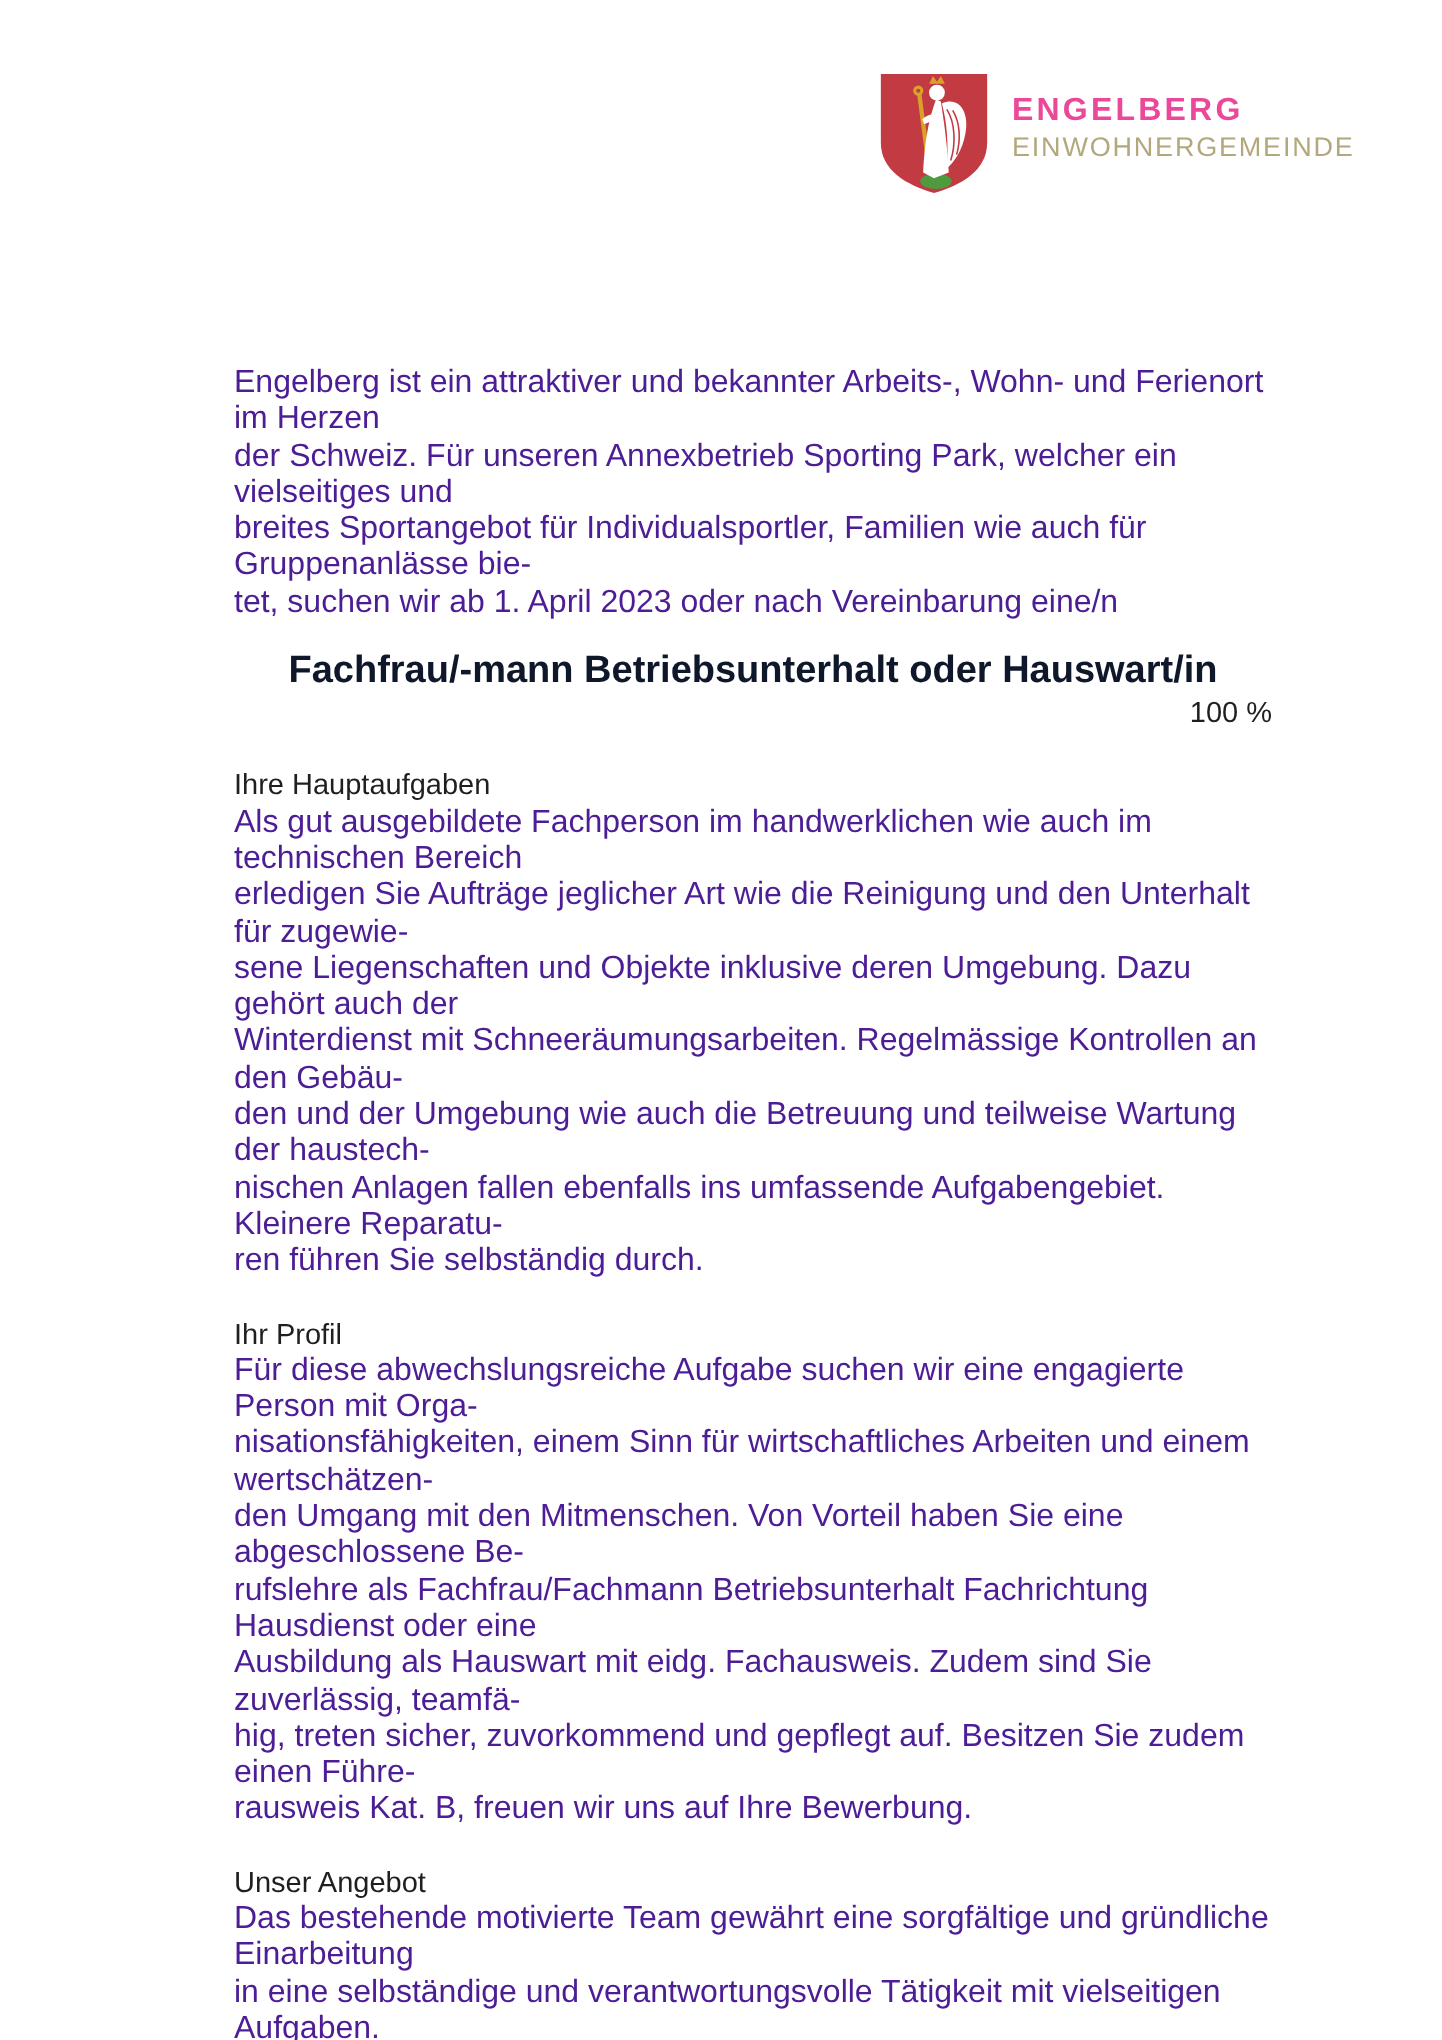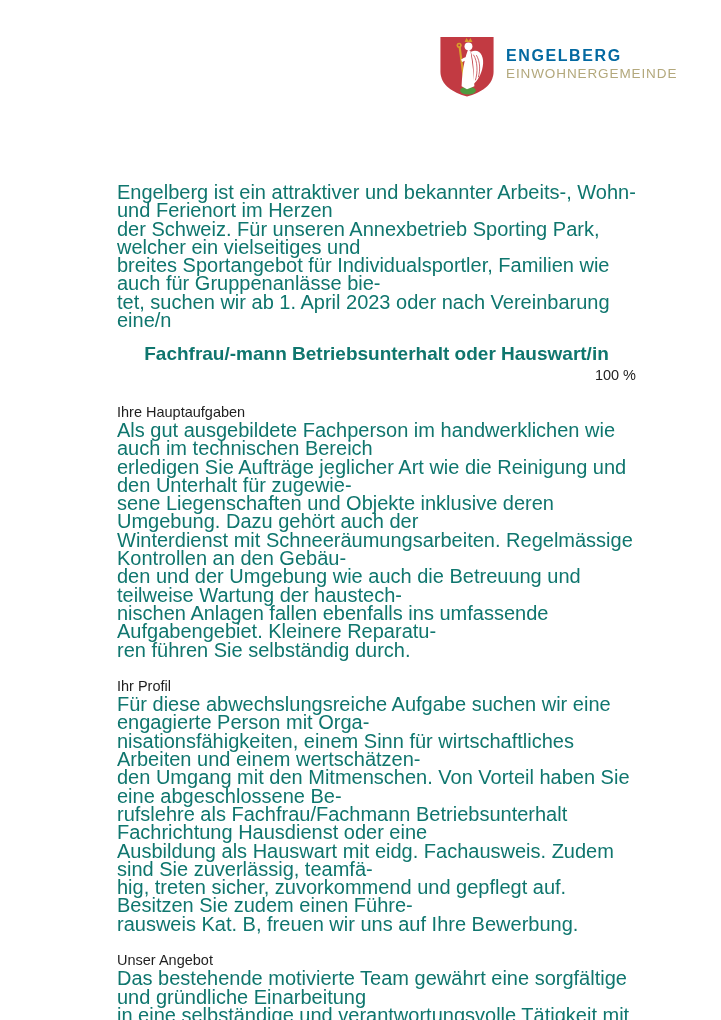--- a/index.html
+++ b/index.html
@@ -21,51 +21,51 @@
     display: flex;
     align-items: flex-start;
   }
   .shield { width: 60px; height: 63px; display: block; }
   .logo-text { margin-left: 9px; padding-top: 11px; }
   .org-name {
     font-size: 16px;
     font-weight: bold;
     letter-spacing: 1.6px;
     line-height: 19px;
-    color: #0369a1;
+    color: #ec4899;
   }
   .org-subtitle {
     font-size: 13.5px;
     font-weight: 400;
     letter-spacing: 0.9px;
     line-height: 17px;
     color: #b3a87c;
     text-align: center;
   }
 
   
   .content {
     position: absolute;
     left: 117px;
     top: 183px;
     width: 519px;
   }
   .para, .section-body {
-    font-size: 20px;
+    font-size: 16px;
     line-height: 18.3px;
     white-space: pre-line;
-    color: #0f766e;
+    color: #4c1d95;
   }
   .job-title {
     margin-top: 13px;
     font-size: 19px;
     font-weight: bold;
     text-align: center;
     line-height: 24px;
-    color: #0f766e;
+    color: #0f172a;
   }
   .workload {
     font-size: 14.5px;
     line-height: 18.3px;
     text-align: right;
   }
   .section { margin-top: 18px; }
   .section-heading {
     font-size: 14.5px;
     font-weight: normal;

